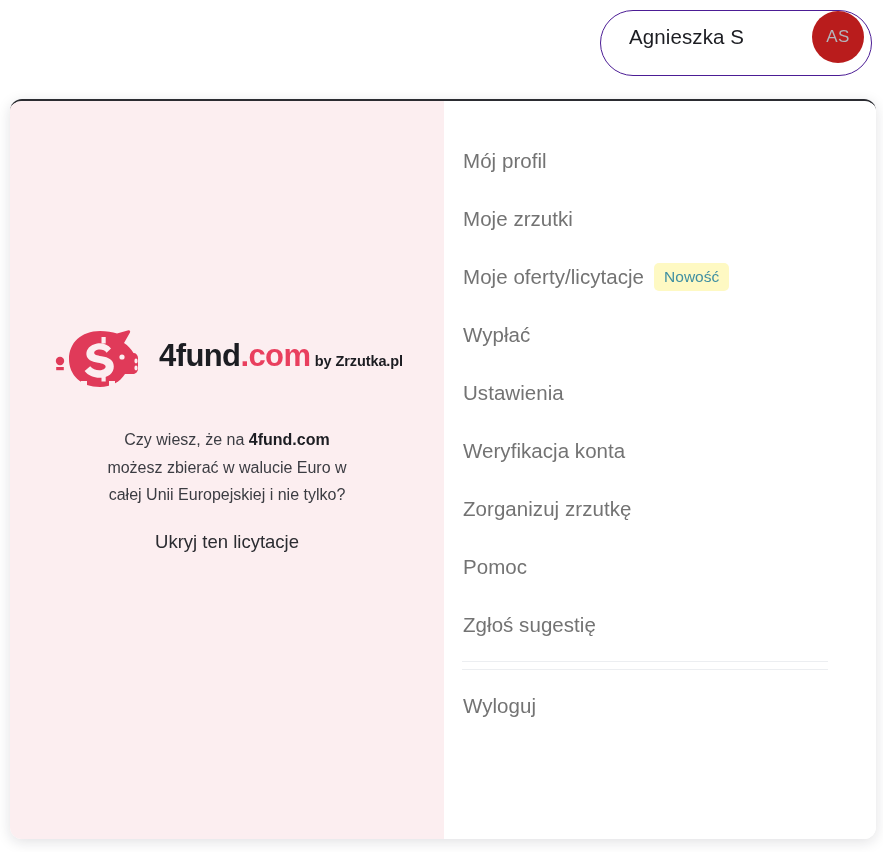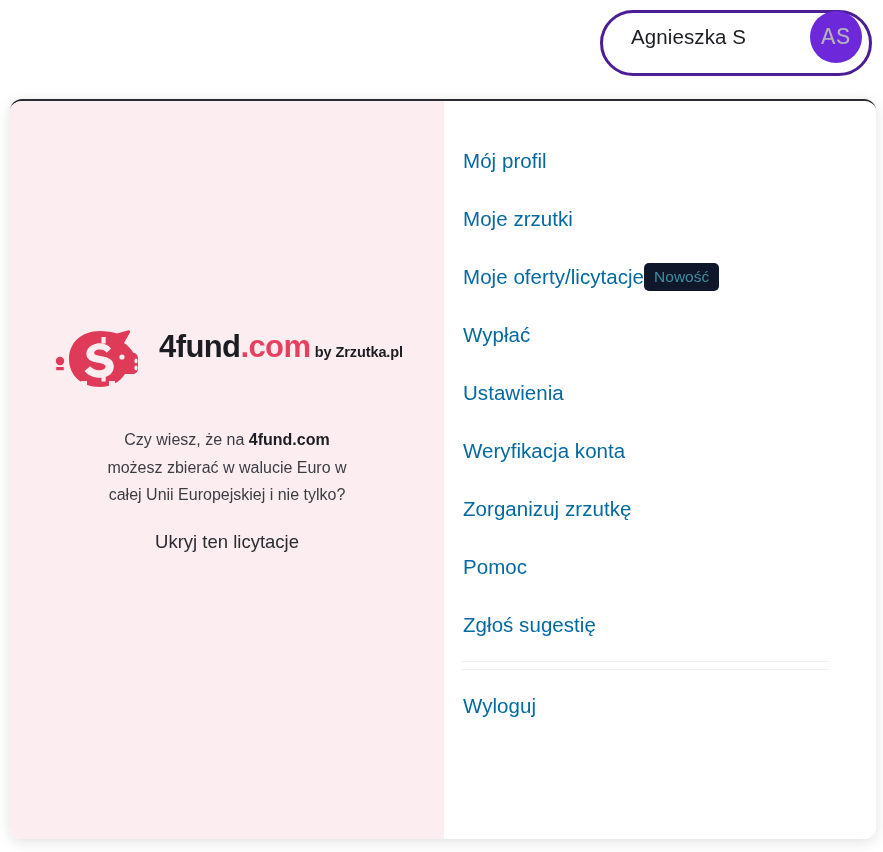--- a/index.html
+++ b/index.html
@@ -19,47 +19,46 @@
     background: #ffffff;
   }
 
   
   .account-pill {
     position: absolute;
     left: 600px;
     top: 10px;
     width: 272px;
     height: 66px;
-    border: 3px solid #4c1d95;
+    border: 1px solid #4c1d95;
     border-radius: 33px;
     background: #ffffff;
     display: flex;
     align-items: center;
     justify-content: space-between;
     padding: 0 7px 12px 28px;
   }
   .account-name {
     font-size: 20.5px;
     color: #1c1d22;
     letter-spacing: 0.1px;
     white-space: nowrap;
   }
   .avatar {
     width: 52px;
     height: 52px;
     border-radius: 50%;
-    background: #6d28d9;
+    background: #b91c1c;
     color: #b3b4ba;
-    font-size: 24px;
+    font-size: 17px;
     letter-spacing: 0.5px;
     display: flex;
     align-items: center;
     justify-content: center;
     flex: 0 0 auto;
-    font-family: Liberation Mono, monospace;
   }
 
   
   .dropdown {
     position: absolute;
     left: 10px;
     top: 99px;
     width: 866px;
     height: 740px;
     background: #ffffff;
@@ -97,21 +96,21 @@
     text-align: center;
   }
 
   .logo-row {
     display: flex;
     align-items: flex-start;
     justify-content: center;
     gap: 12px;
   }
   .logo-mark { width: 96px; height: 72px; flex: 0 0 auto; }
-  .logo-text-wrap { text-align: left; padding-top: 8px; }
+  .logo-text-wrap { text-align: left; padding-top: 8px; margin-top: 9px; }
   .logo-wordmark {
     font-size: 31px;
     font-weight: bold;
     letter-spacing: -0.6px;
     line-height: 1;
     color: #1c1d22;
   }
   .logo-wordmark .dotcom { color: #e93f5e; }
   .logo-sub {
     font-size: 14.5px;
@@ -163,27 +162,28 @@
 
   .menu-item {
     display: flex;
     align-items: center;
     height: 58px;
     padding-left: 19px;
     cursor: pointer;
   }
   .menu-item-label {
     font-size: 20.5px;
-    color: #0369a1;
+    color: #737373;
     letter-spacing: 0.05px;
     white-space: nowrap;
   }
 
   .badge {
-    background: #0f172a;
+    margin-left: 10px;
+    background: #fef9c3;
     color: #3f8fa2;
     font-size: 15.5px;
     padding: 6px 10px 7px;
     border-radius: 5px;
     line-height: 1;
     white-space: nowrap;
   }
 
   .menu-item.highlighted {
     position: relative;

